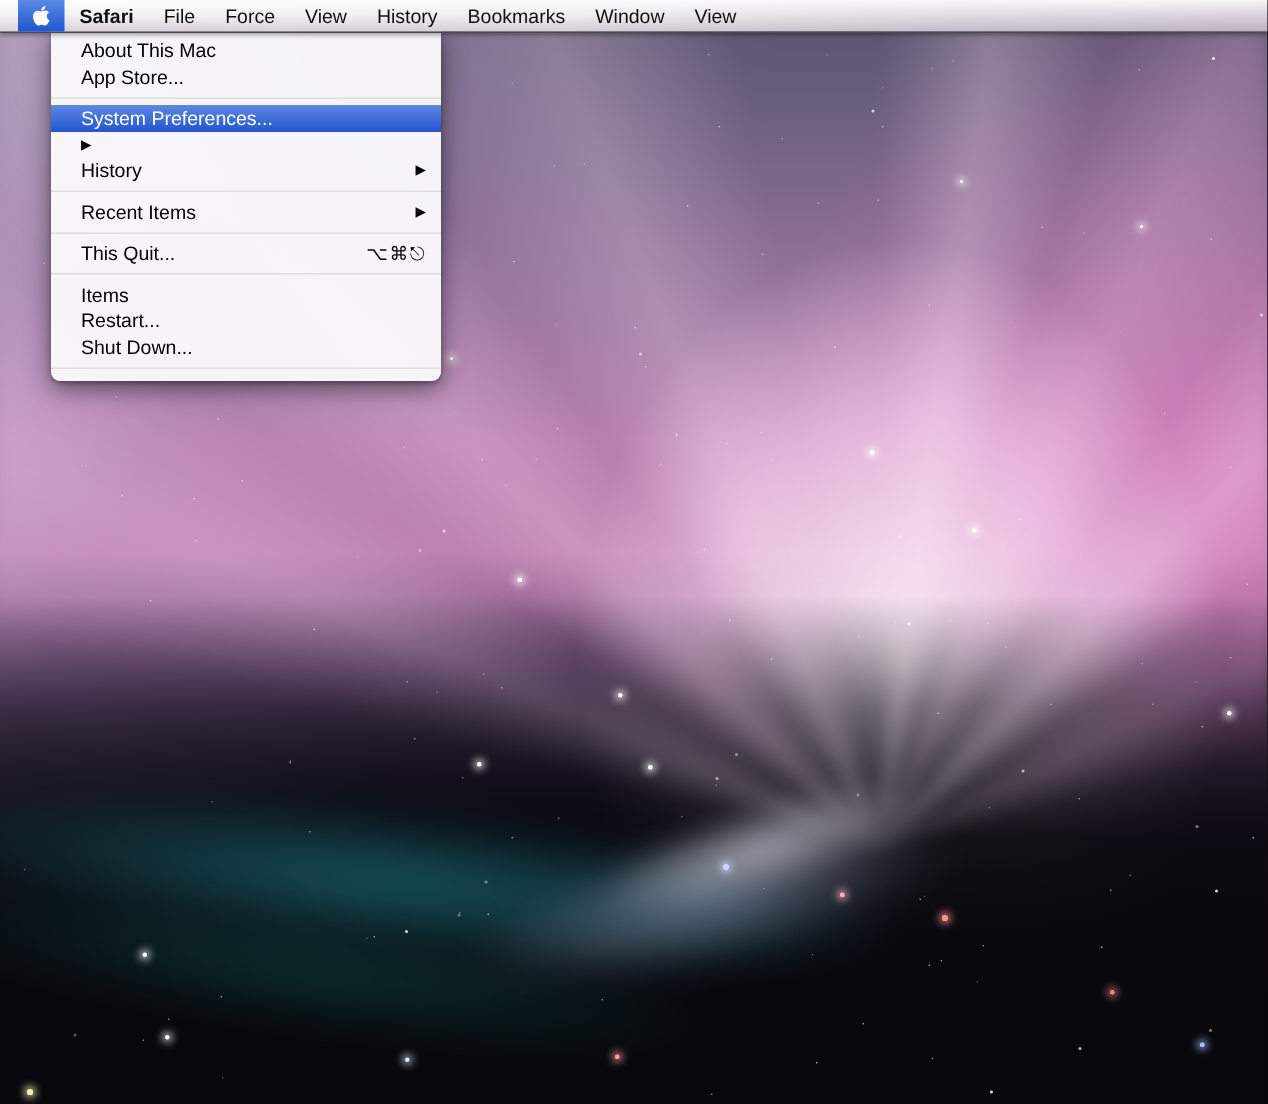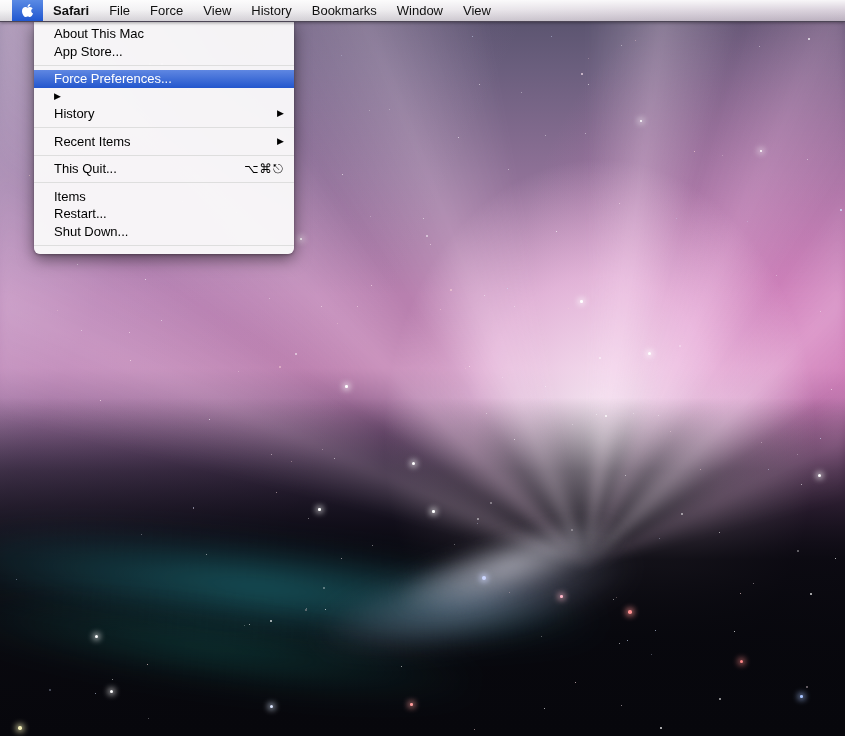--- a/index.html
+++ b/index.html
@@ -279,21 +279,21 @@
 
 <div class="dropdown" id="dropdown">
     <div class="menu-row">
       <span class="label">About This Mac</span>
     </div>
     <div class="menu-row">
       <span class="label">App Store...</span>
     </div>
     <div class="menu-sep"></div>
     <div class="menu-row highlighted">
-      <span class="label">Force Preferences...</span>
+      <span class="label">System Preferences...</span>
     </div>
     <div class="menu-row">
       <span class="arrow">▶</span>
     </div>
     <div class="menu-row">
       <span class="label">History</span>
       <span class="arrow">▶</span>
     </div>
     <div class="menu-sep"></div>
     <div class="menu-row">

